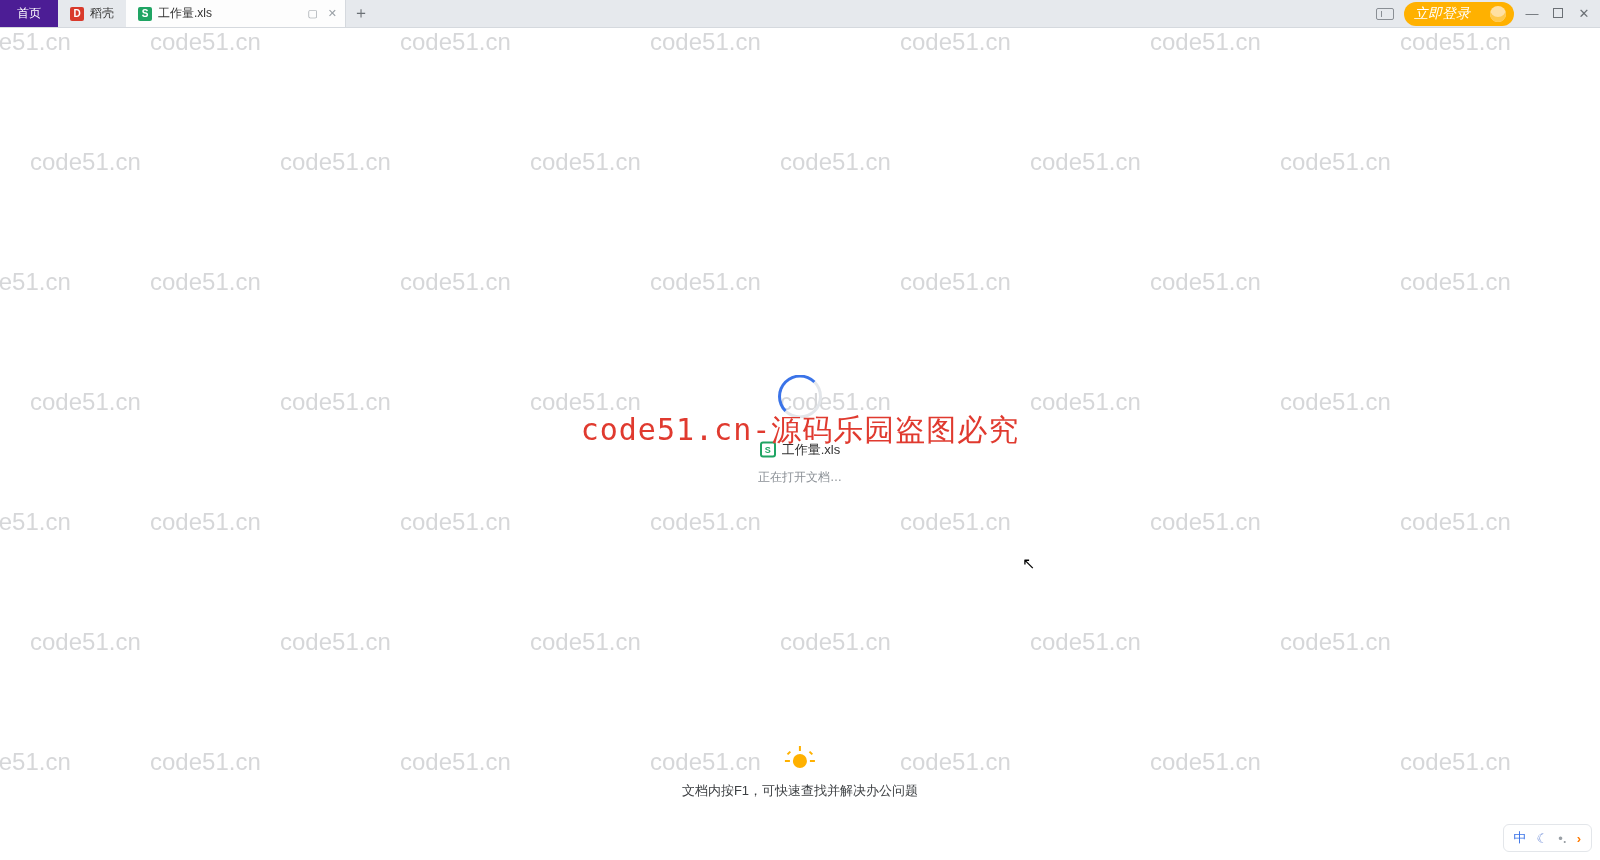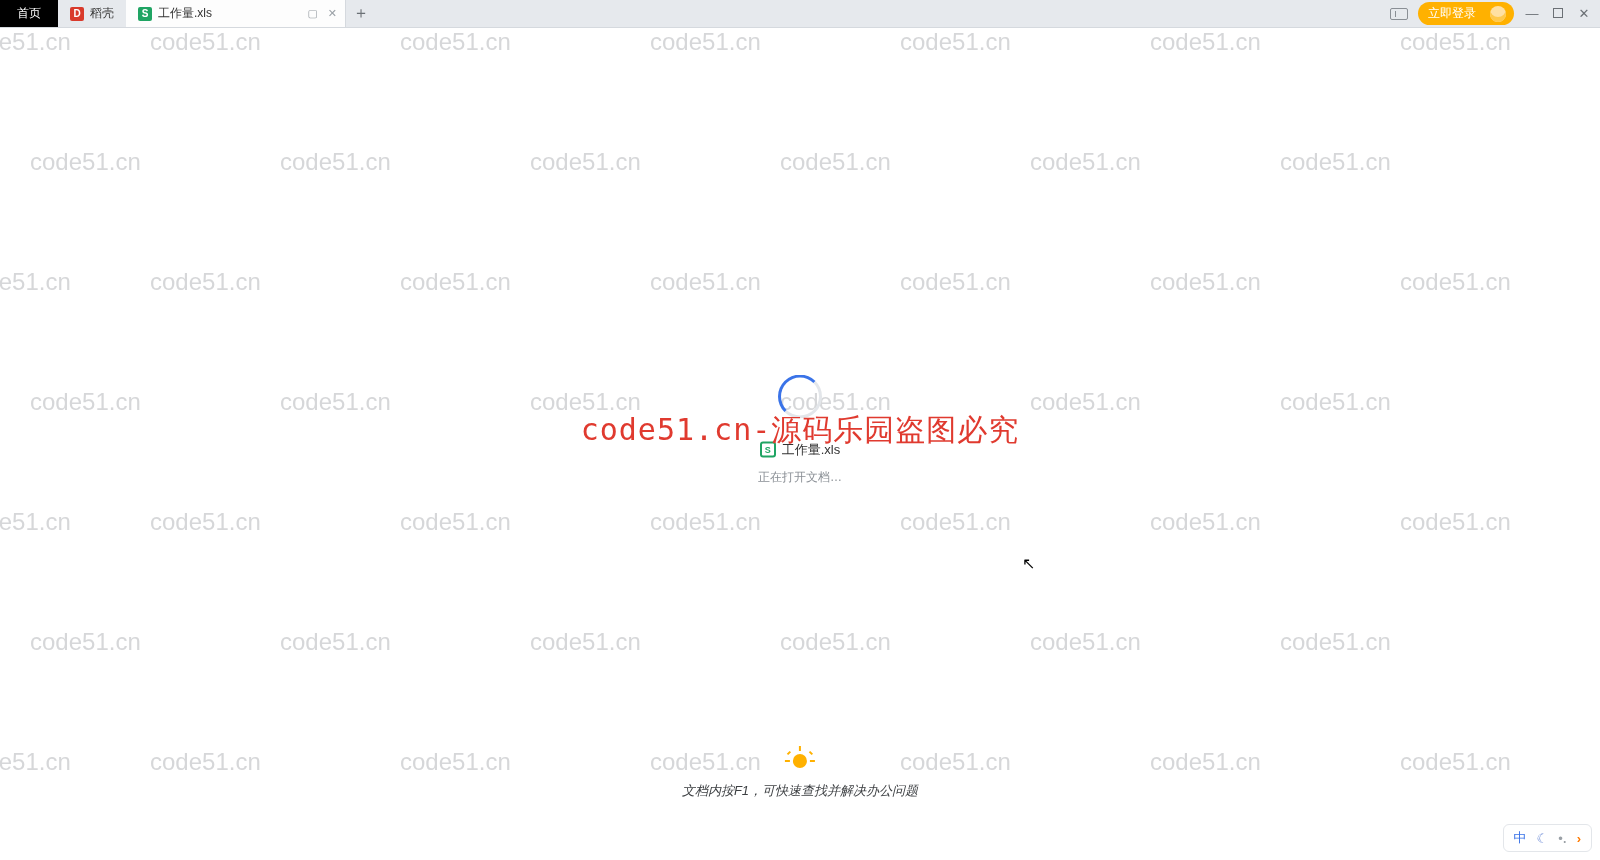--- a/index.html
+++ b/index.html
@@ -1,54 +1,54 @@
 <!DOCTYPE html>
 <html><head>
 <meta charset="utf-8">
 <style>
 * { margin:0; padding:0; box-sizing:border-box; font-family:"Microsoft YaHei","PingFang SC",Arial,sans-serif; }
 html,body { width:1600px; height:860px; overflow:hidden; background:#fff; }
 
 
 .titlebar { height:28px; background:#e6e9ed; display:flex; align-items:stretch; border-bottom:1px solid #d5d9de; position:relative; }
 .tab { display:flex; align-items:center; padding:0 12px; font-size:12px; gap:6px; color:#333; cursor:pointer; white-space:nowrap; }
-.tab.home { background:#000000; color:#fff; min-width:58px; justify-content:center; }
+.tab.home { background:#4c1d95; color:#fff; min-width:58px; justify-content:center; }
 .tab.docer { background:#e6e9ed; }
 .tab.file { background:#fdfdfd; border-right:1px solid #d5d9de; padding-right:8px; min-width:220px; position:relative; }
 .tab-icon { width:14px; height:14px; display:inline-flex; align-items:center; justify-content:center; border-radius:2px; font-size:10px; font-weight:bold; }
 .docer-ico { background:#d93a2b; color:#fff; }
 .xls-ico   { background:#1fa463; color:#fff; }
 .tab-actions { margin-left:auto; display:flex; gap:10px; align-items:center; color:#9aa0a6; }
 .tab-actions span { font-size:11px; cursor:pointer; }
 .newtab { width:30px; display:flex; align-items:center; justify-content:center; color:#6b7075; font-size:16px; cursor:pointer; }
 
 .titlebar-right { margin-left:auto; display:flex; align-items:center; gap:10px; padding:0 8px; }
 .rect-icon { width:18px; height:12px; border:1px solid #8a8f95; border-radius:2px; position:relative; }
 .rect-icon::after { content:""; position:absolute; left:4px; top:2px; bottom:2px; width:1px; background:#8a8f95; }
-.login-pill { background:#ffb100; color:#fff; font-size:12px; padding:3px 8px 3px 10px; border-radius:12px; display:flex; align-items:center; gap:14px; cursor:pointer; }
+.login-pill { background:#ffb100; color:#fff; font-size:14px; padding:3px 8px 3px 10px; border-radius:12px; display:flex; align-items:center; gap:20px; cursor:pointer;font-style:italic; }
 .avatar { width:16px; height:16px; border-radius:50%; background:#ffe0a3; display:inline-block; box-shadow:inset 0 -5px 0 #ffc94d; }
 .win-btn { width:16px; color:#6b7075; font-size:13px; text-align:center; cursor:pointer; }
 .win-square { width:10px; height:10px; border:1px solid #6b7075; display:inline-block; }
 
 
 .wm-layer { position:absolute; inset:28px 0 0 0; pointer-events:none; }
 .wm { position:absolute; color:#d6d7d9; font-size:24px; font-family:Arial,sans-serif; white-space:nowrap; }
 
 
 .center-wm { position:absolute; left:50%; top:50%; transform:translate(-50%,-50%); color:#e03a2f; font-size:30px; font-family:"SimSun","Microsoft YaHei",monospace; letter-spacing:1px; white-space:nowrap; pointer-events:none; z-index:5; }
 
 
 .loading { position:absolute; left:50%; top:50%; transform:translate(-50%,-50%); text-align:center; width:300px; z-index:3; }
 .spinner { width:44px; height:44px; border:3px solid #e3e6ea; border-top-color:#3a73e8; border-left-color:#3a73e8; border-radius:50%; margin:0 auto 22px; }
 .file-line { display:flex; align-items:center; justify-content:center; gap:6px; font-size:13px; color:#333; }
 .file-line .ico { width:16px; height:16px; border:2px solid #1fa463; border-radius:3px; display:inline-flex; align-items:center; justify-content:center; color:#1fa463; font-size:9px; font-weight:bold; }
 .loading-status { font-size:12px; color:#8a8f95; margin-top:10px; }
 
 
-.tip { position:absolute; left:50%; bottom:60px; transform:translateX(-50%); text-align:center; z-index:3;font-style:italic; }
+.tip { position:absolute; left:50%; bottom:60px; transform:translateX(-50%); text-align:center; z-index:3; }
 .bulb { position:relative; width:22px; height:22px; margin:0 auto 10px; }
 .bulb-core { width:14px; height:14px; background:#ffb100; border-radius:50%; position:absolute; left:4px; top:4px; }
 .bulb-ray { position:absolute; background:#ffb100; }
 .r1 { width:2px; height:5px; left:10px; top:-4px; }
 .r2 { width:5px; height:2px; left:-4px; top:10px; }
 .r3 { width:5px; height:2px; right:-4px; top:10px; }
 .r5 { width:4px; height:2px; left:-2px; top:2px; transform:rotate(-45deg); }
 .r6 { width:4px; height:2px; right:-2px; top:2px; transform:rotate(45deg); }
 .tip-text { font-size:13px; color:#3c3f42; }
 

